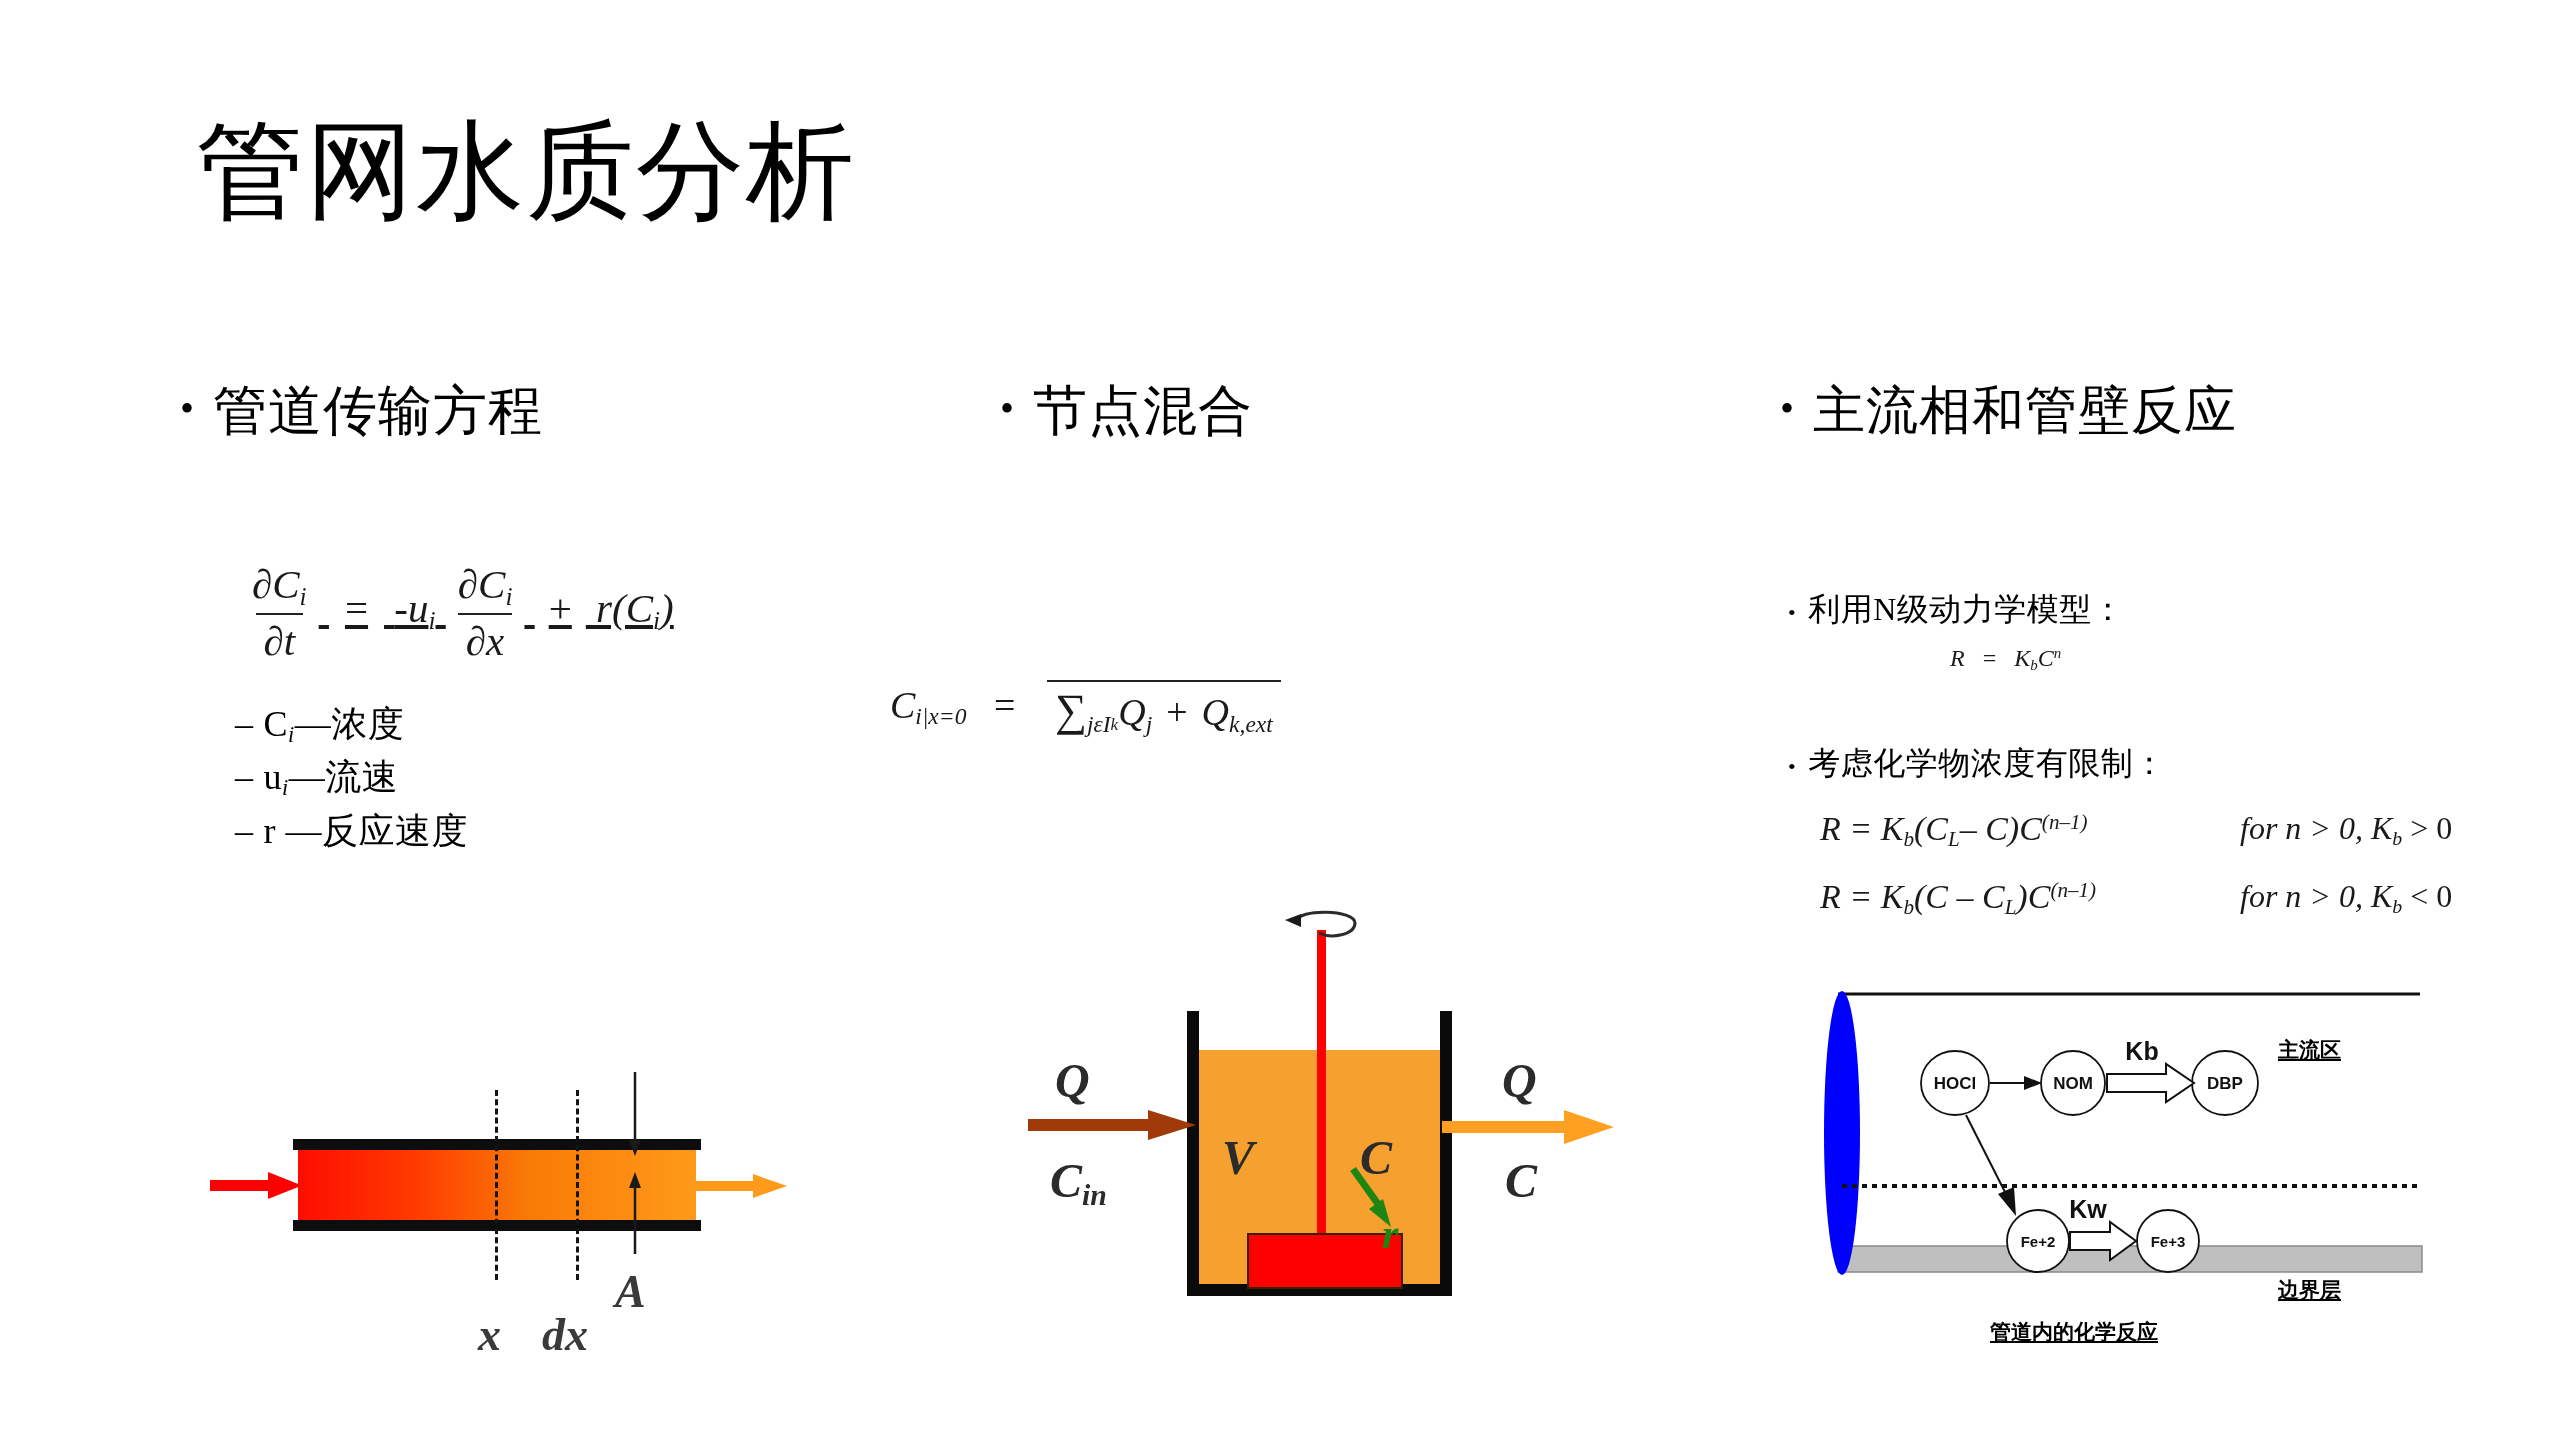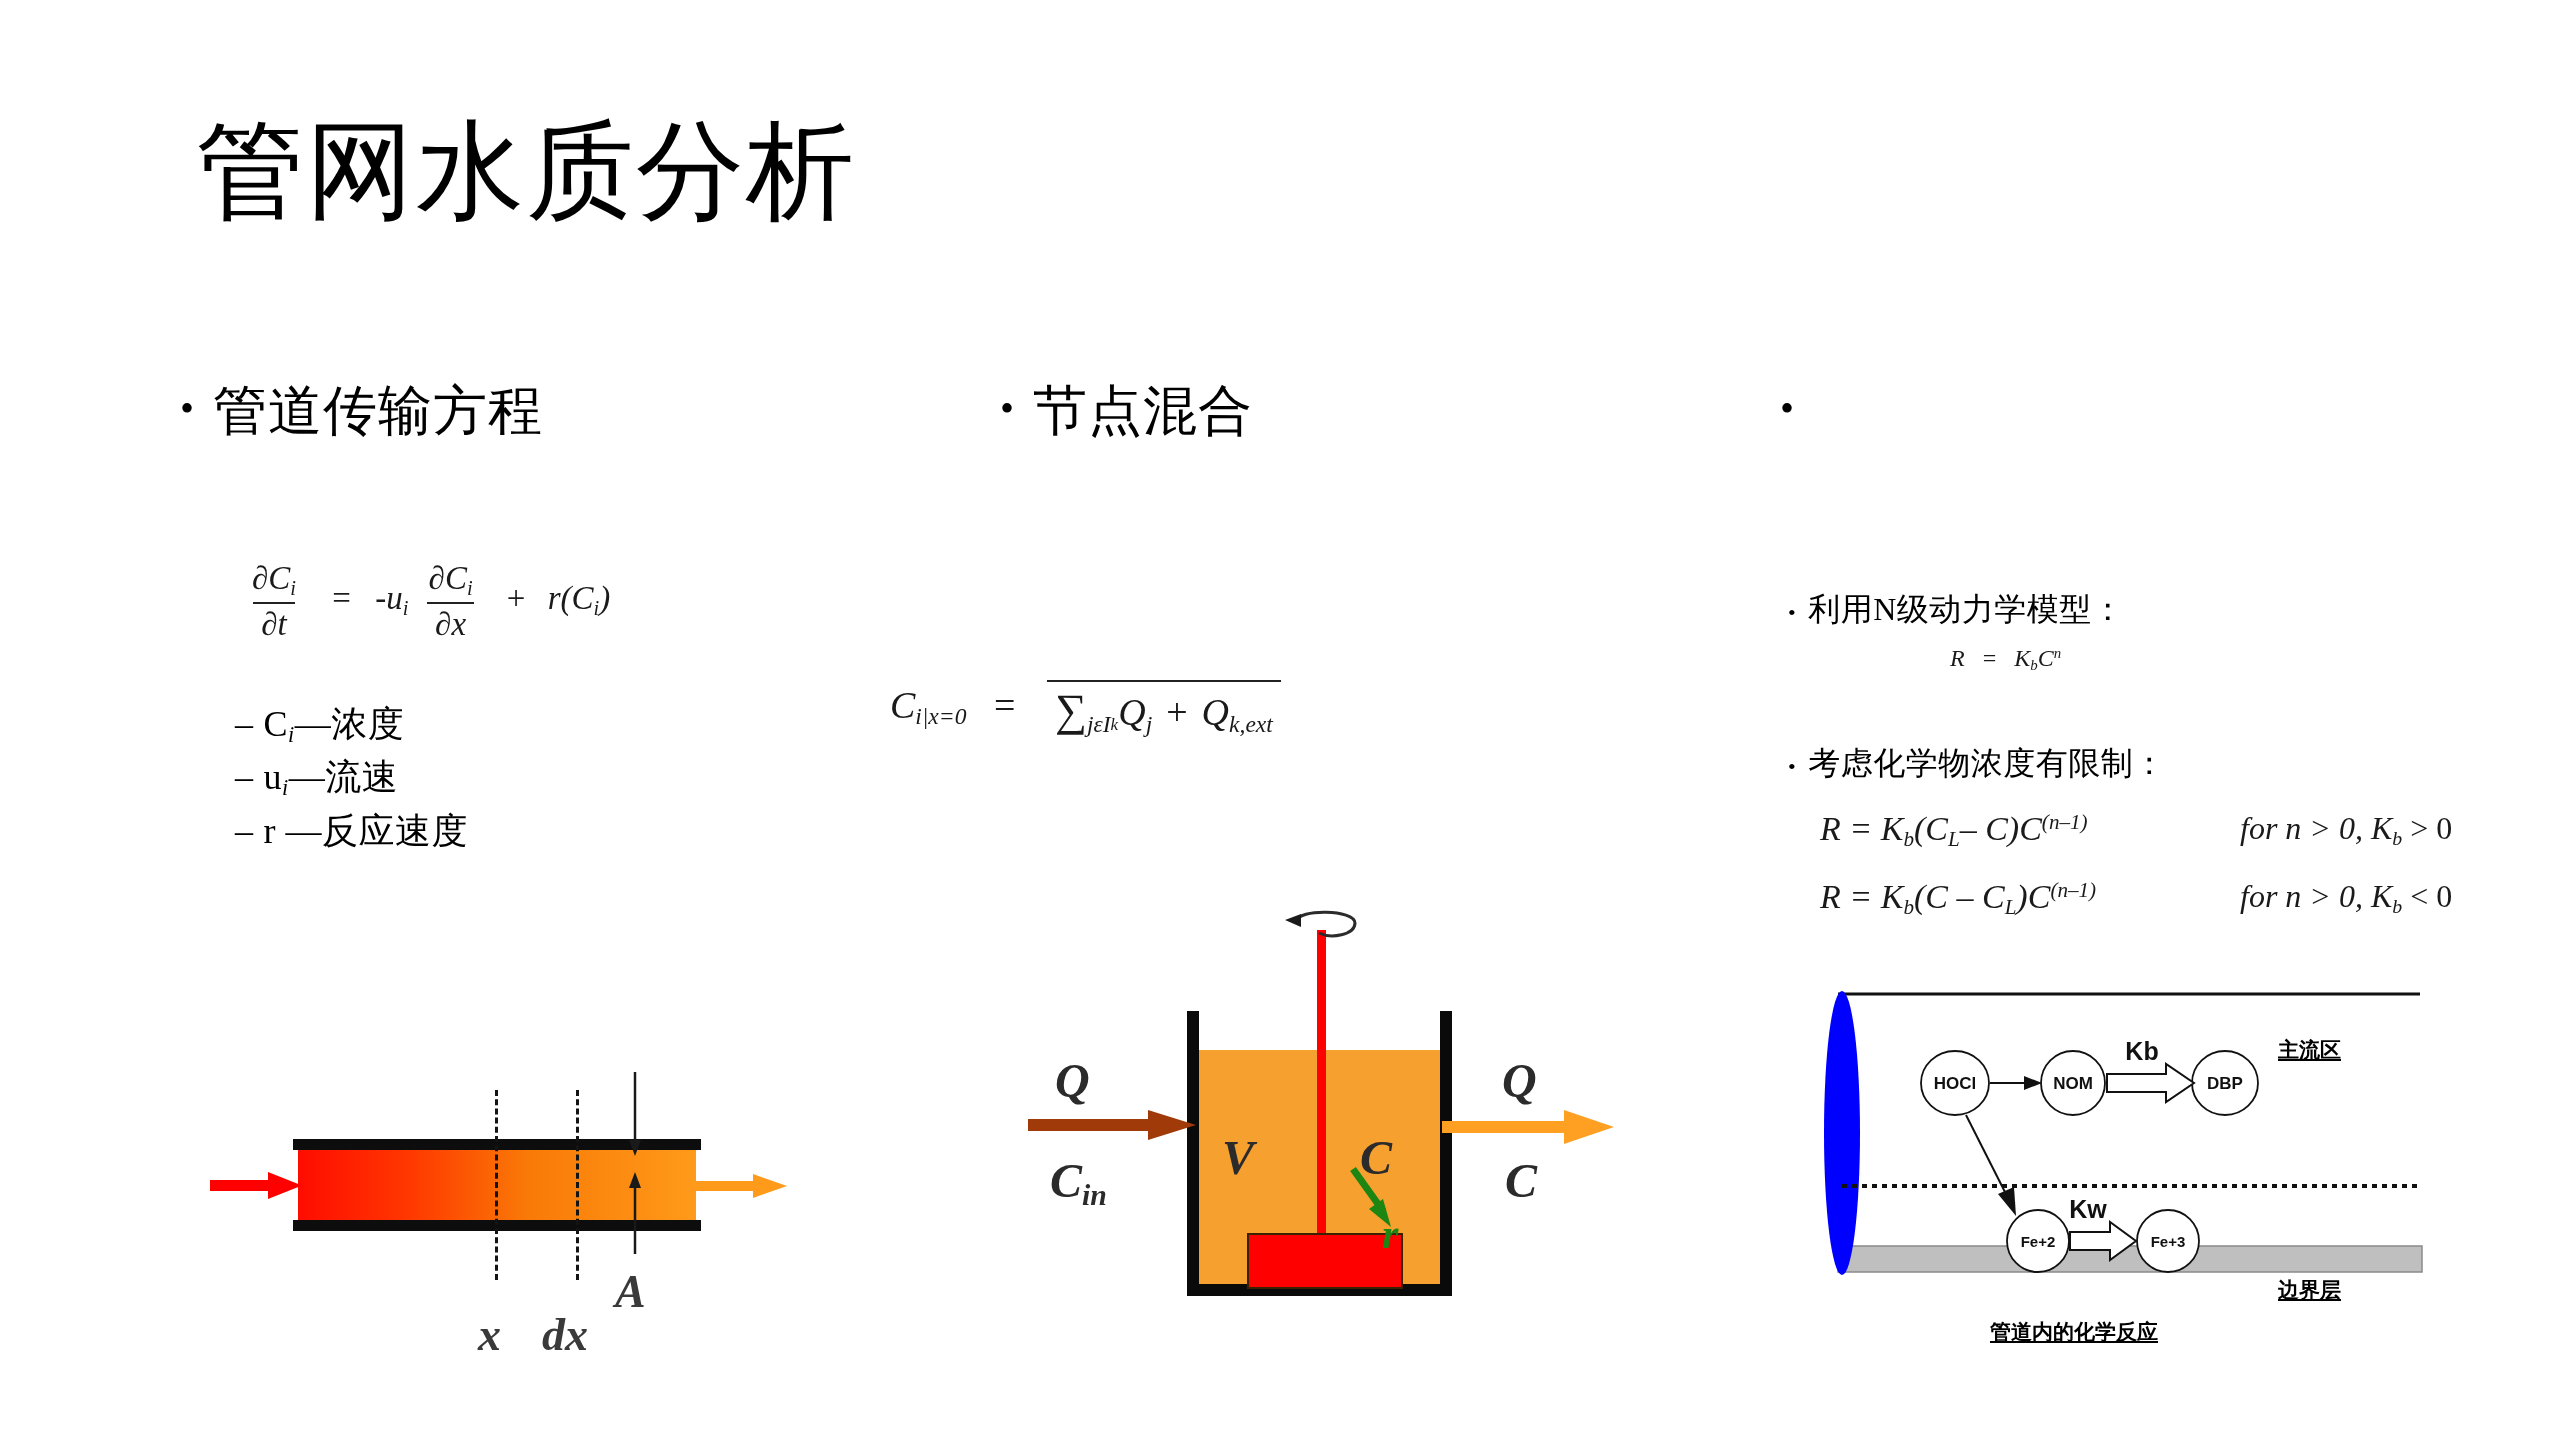--- a/index.html
+++ b/index.html
@@ -70,21 +70,22 @@
   sub, sup { font-style: italic; }
   sub { font-size: 0.62em; vertical-align: -0.28em; }
   sup { font-size: 0.62em; vertical-align: 0.52em; }
   .upr { font-style: normal; }
 
   
   .eq-pde {
     position: absolute;
     left: 60px;
     top: 180px;
-    font-size: 33px;
+    font-size: 41px;
+    text-decoration: underline;
   }
 
   
   .sublist {
     position: absolute;
     left: 55px;
     top: 318px;
     font-size: 36px;
     line-height: 1.48;
     letter-spacing: 0.5px;
@@ -398,20 +399,21 @@
     <div class="tank-lbl lbl-V">V</div>
     <div class="tank-lbl lbl-C">C</div>
     <div class="tank-lbl lbl-r">r</div>
   </div>
 </div>
 
 <div class="column col-3">
 
   <div class="bullet-head">
     <span class="dot">•</span>
+    <span class="head-text">主流相和管壁反应</span>
   </div>
 
   <div class="c3-bullet c3-b1">
     <span class="d">•</span>
     <span>利用N级动力学模型：</span>
   </div>
 
   <div class="eq eq-rkc">
     <span>R</span>
     <span class="upr" style="margin:0 12px;">=</span>

